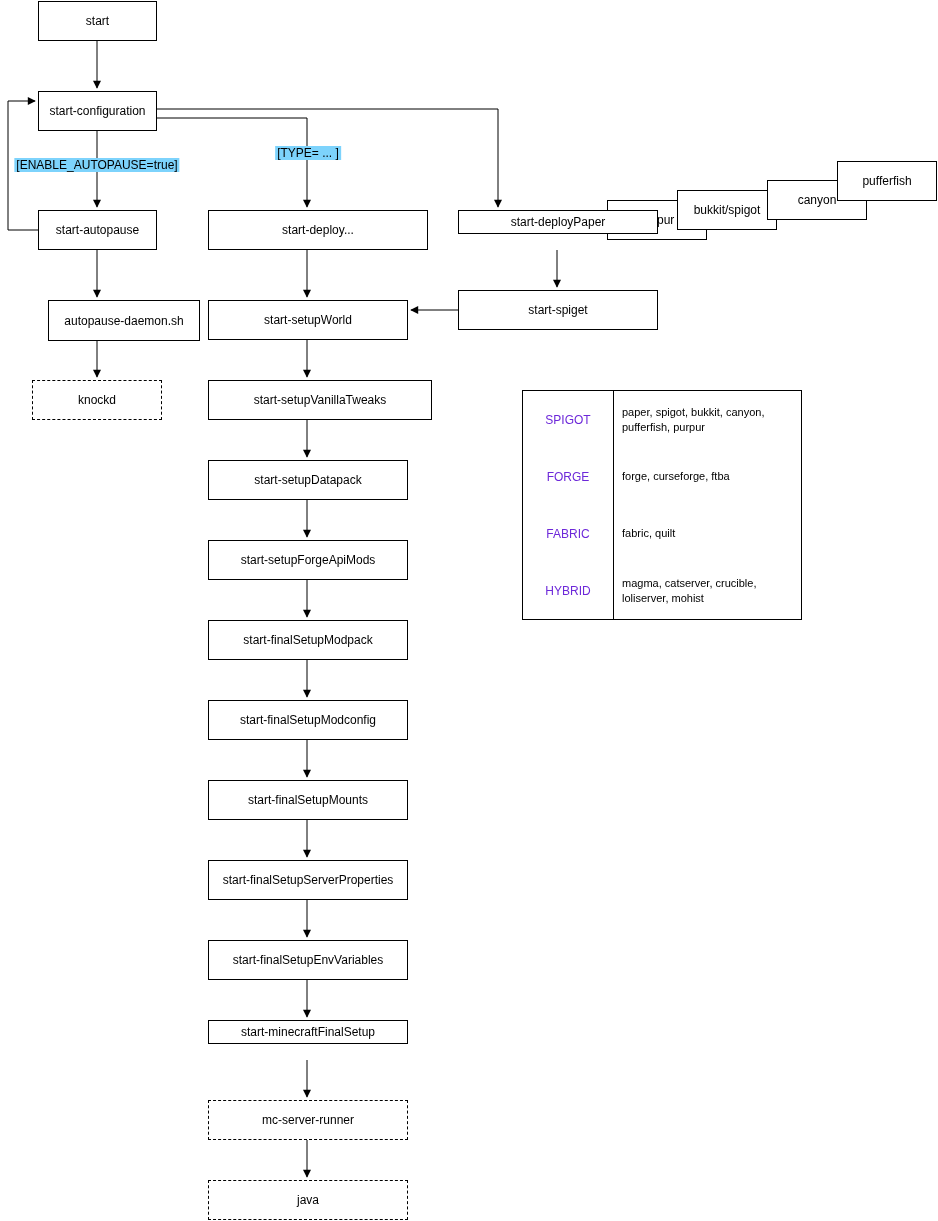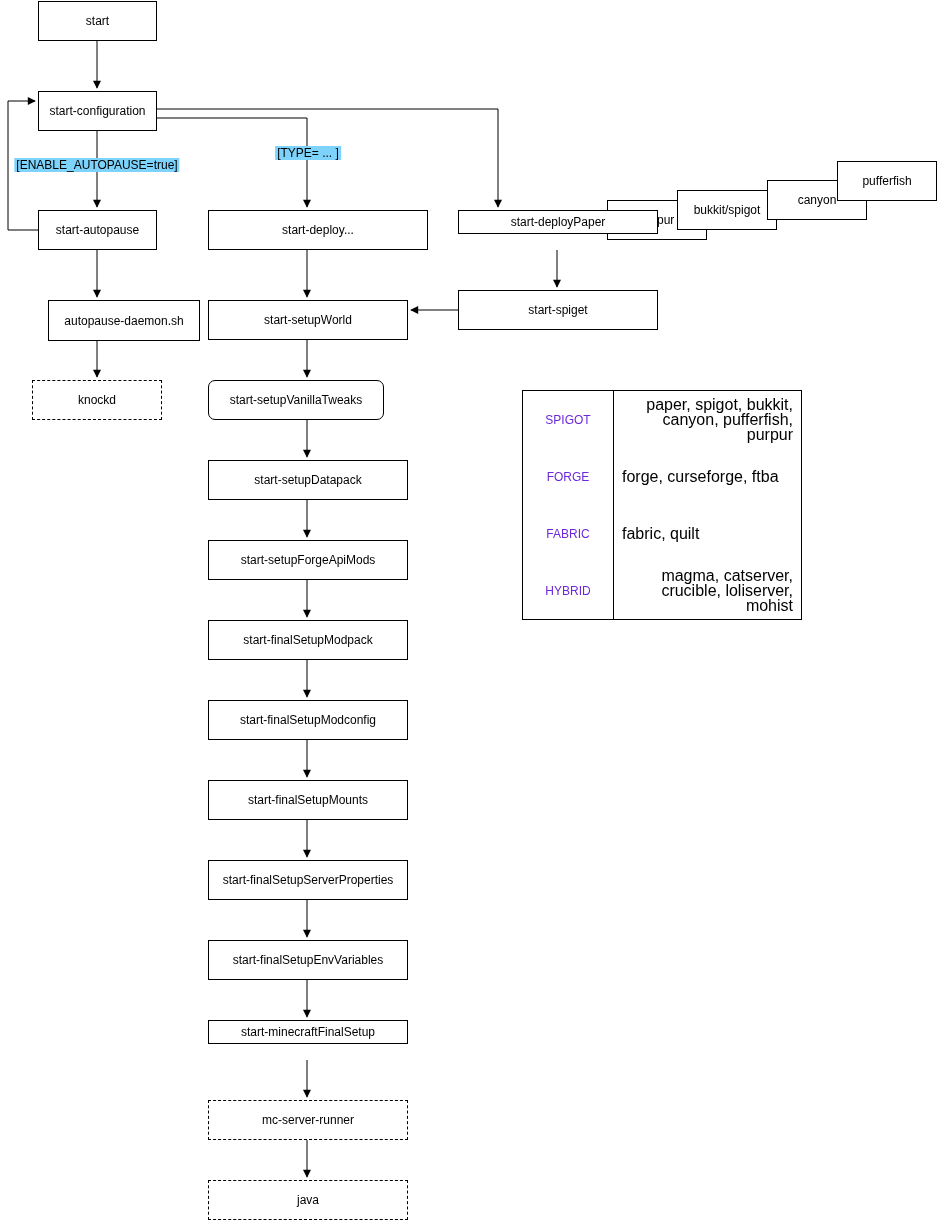--- a/index.html
+++ b/index.html
@@ -55,21 +55,21 @@
     padding: 0 2px;
   }
   
   .n-start                 { left: 38px;  top: 1px;    width: 119px; height: 40px; }
   .n-configuration         { left: 38px;  top: 91px;   width: 119px; height: 40px; }
   .n-autopause             { left: 38px;  top: 210px;  width: 119px; height: 40px; }
   .n-daemon                { left: 32px;  top: 300px;  width: 152px; height: 41px; margin-left: 16px; }
   .n-knockd                { left: 32px;  top: 380px;  width: 130px; height: 40px; }
   .n-deploy                { left: 208px; top: 210px;  width: 220px; height: 40px; }
   .n-setupworld            { left: 208px; top: 300px;  width: 200px; height: 40px; }
-  .n-vanillatweaks         { left: 208px; top: 380px;  width: 176px; height: 40px; border-radius: 7px; }
+  .n-vanillatweaks         { left: 208px; top: 380px;  width: 224px; height: 40px; }
   .n-datapack              { left: 208px; top: 460px;  width: 200px; height: 40px; }
   .n-forgeapimods          { left: 208px; top: 540px;  width: 200px; height: 40px; }
   .n-modpack               { left: 208px; top: 620px;  width: 200px; height: 40px; }
   .n-modconfig             { left: 208px; top: 700px;  width: 200px; height: 40px; }
   .n-mounts                { left: 208px; top: 780px;  width: 200px; height: 40px; }
   .n-serverproperties      { left: 208px; top: 860px;  width: 200px; height: 40px; }
   .n-envvariables          { left: 208px; top: 940px;  width: 200px; height: 40px; }
   .n-minecraftfinalsetup   { left: 208px; top: 1020px; width: 200px; height: 24px; }
   .n-mcserverrunner        { left: 208px; top: 1100px; width: 200px; height: 40px; }
   .n-java                  { left: 208px; top: 1180px; width: 200px; height: 40px; }
@@ -122,24 +122,24 @@
     align-items: center;
     justify-content: center;
     font-size: 12px;
     color: #6d28d9;
   }
   .ft-members {
     flex: 1;
     display: flex;
     align-items: center;
     padding: 0 8px;
-    font-size: 16px;
+    font-size: 11px;
     line-height: 15px;
     color: #000000;
-    text-align: right;
+    text-align: left;
   }
 </style>
 </head>
 <body>
 
 <div id="canvas">
 
   <svg id="edges" width="938" height="1221">
     <defs>
       <marker id="arrow" viewBox="0 0 10 10" refX="9" refY="5" markerWidth="10" markerHeight="8" orient="auto-start-reverse">

